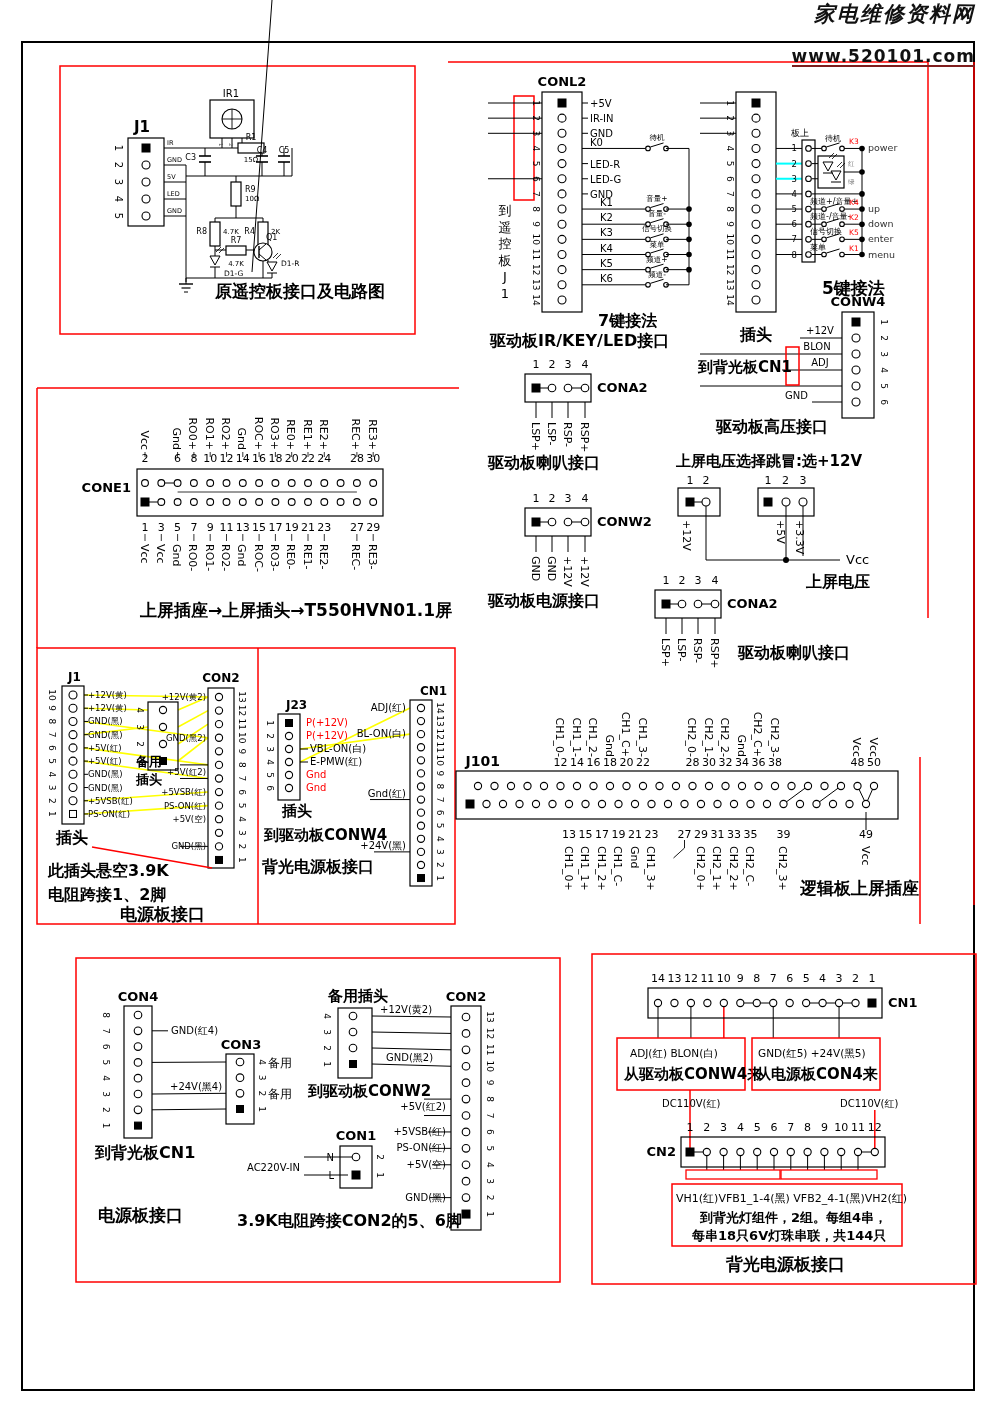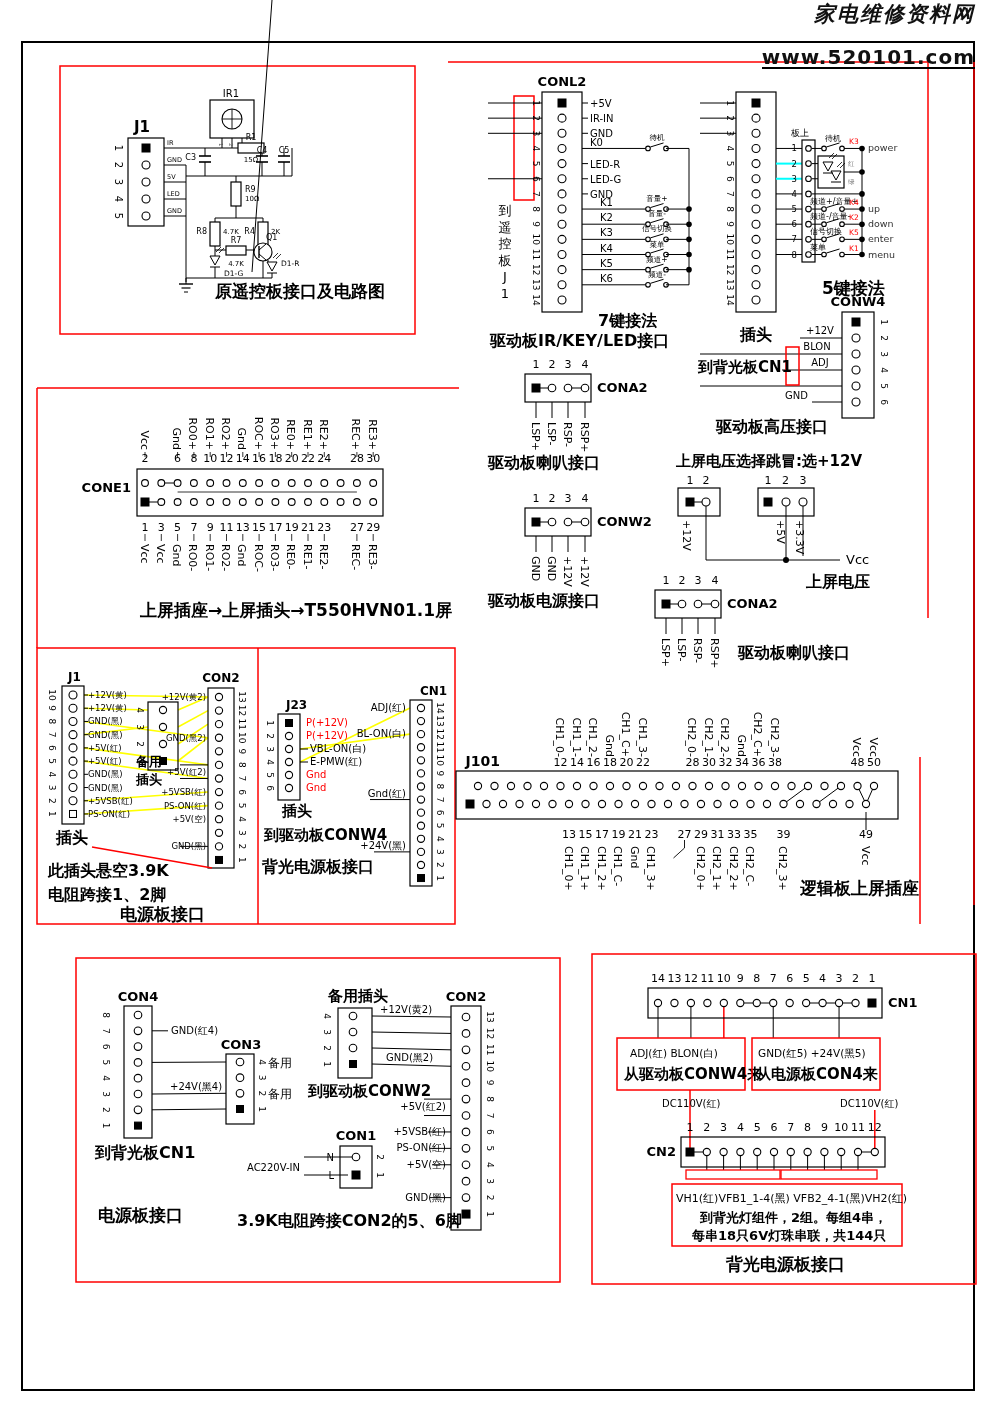--- a/index.html
+++ b/index.html
@@ -3,22 +3,22 @@
 <meta charset="utf-8">
 <style>
   html,body{margin:0;padding:0;background:#fff;}
   .page{position:relative;width:993px;height:1404px;background:#fff;overflow:hidden;
         font-family:"DejaVu Sans","Liberation Sans",sans-serif;}
   svg{position:absolute;left:0;top:0;}
   svg text{font-family:"DejaVu Sans","Liberation Sans",sans-serif;}
   .watermark{position:absolute;top:0px;right:18px;text-align:right;z-index:5;}
   .wm-brand{font-family:"DejaVu Serif","Liberation Serif",serif;font-style:italic;
             font-weight:bold;font-size:21px;color:#111;letter-spacing:2px;}
-  .wm-url{display:inline-block;font-weight:bold;font-size:20px;color:#111;
-          border-bottom:2px solid #000000;letter-spacing:1px;line-height:1.0;}
+  .wm-url{display:inline-block;font-weight:bold;font-size:17px;color:#111;
+          border-bottom:2px solid #7f1d1d;letter-spacing:1px;line-height:1.0;}
   .footer-title{position:absolute;left:0;top:1296px;width:100%;text-align:center;
           font-family:"DejaVu Sans Mono","DejaVu Sans",sans-serif;
           font-weight:bold;font-size:21px;color:#000;letter-spacing:0px;}
 </style>
 </head>
 <body>
 
 <div class="page">
   <div class="watermark">
     <div class="wm-brand">家电维修资料网</div><br>

